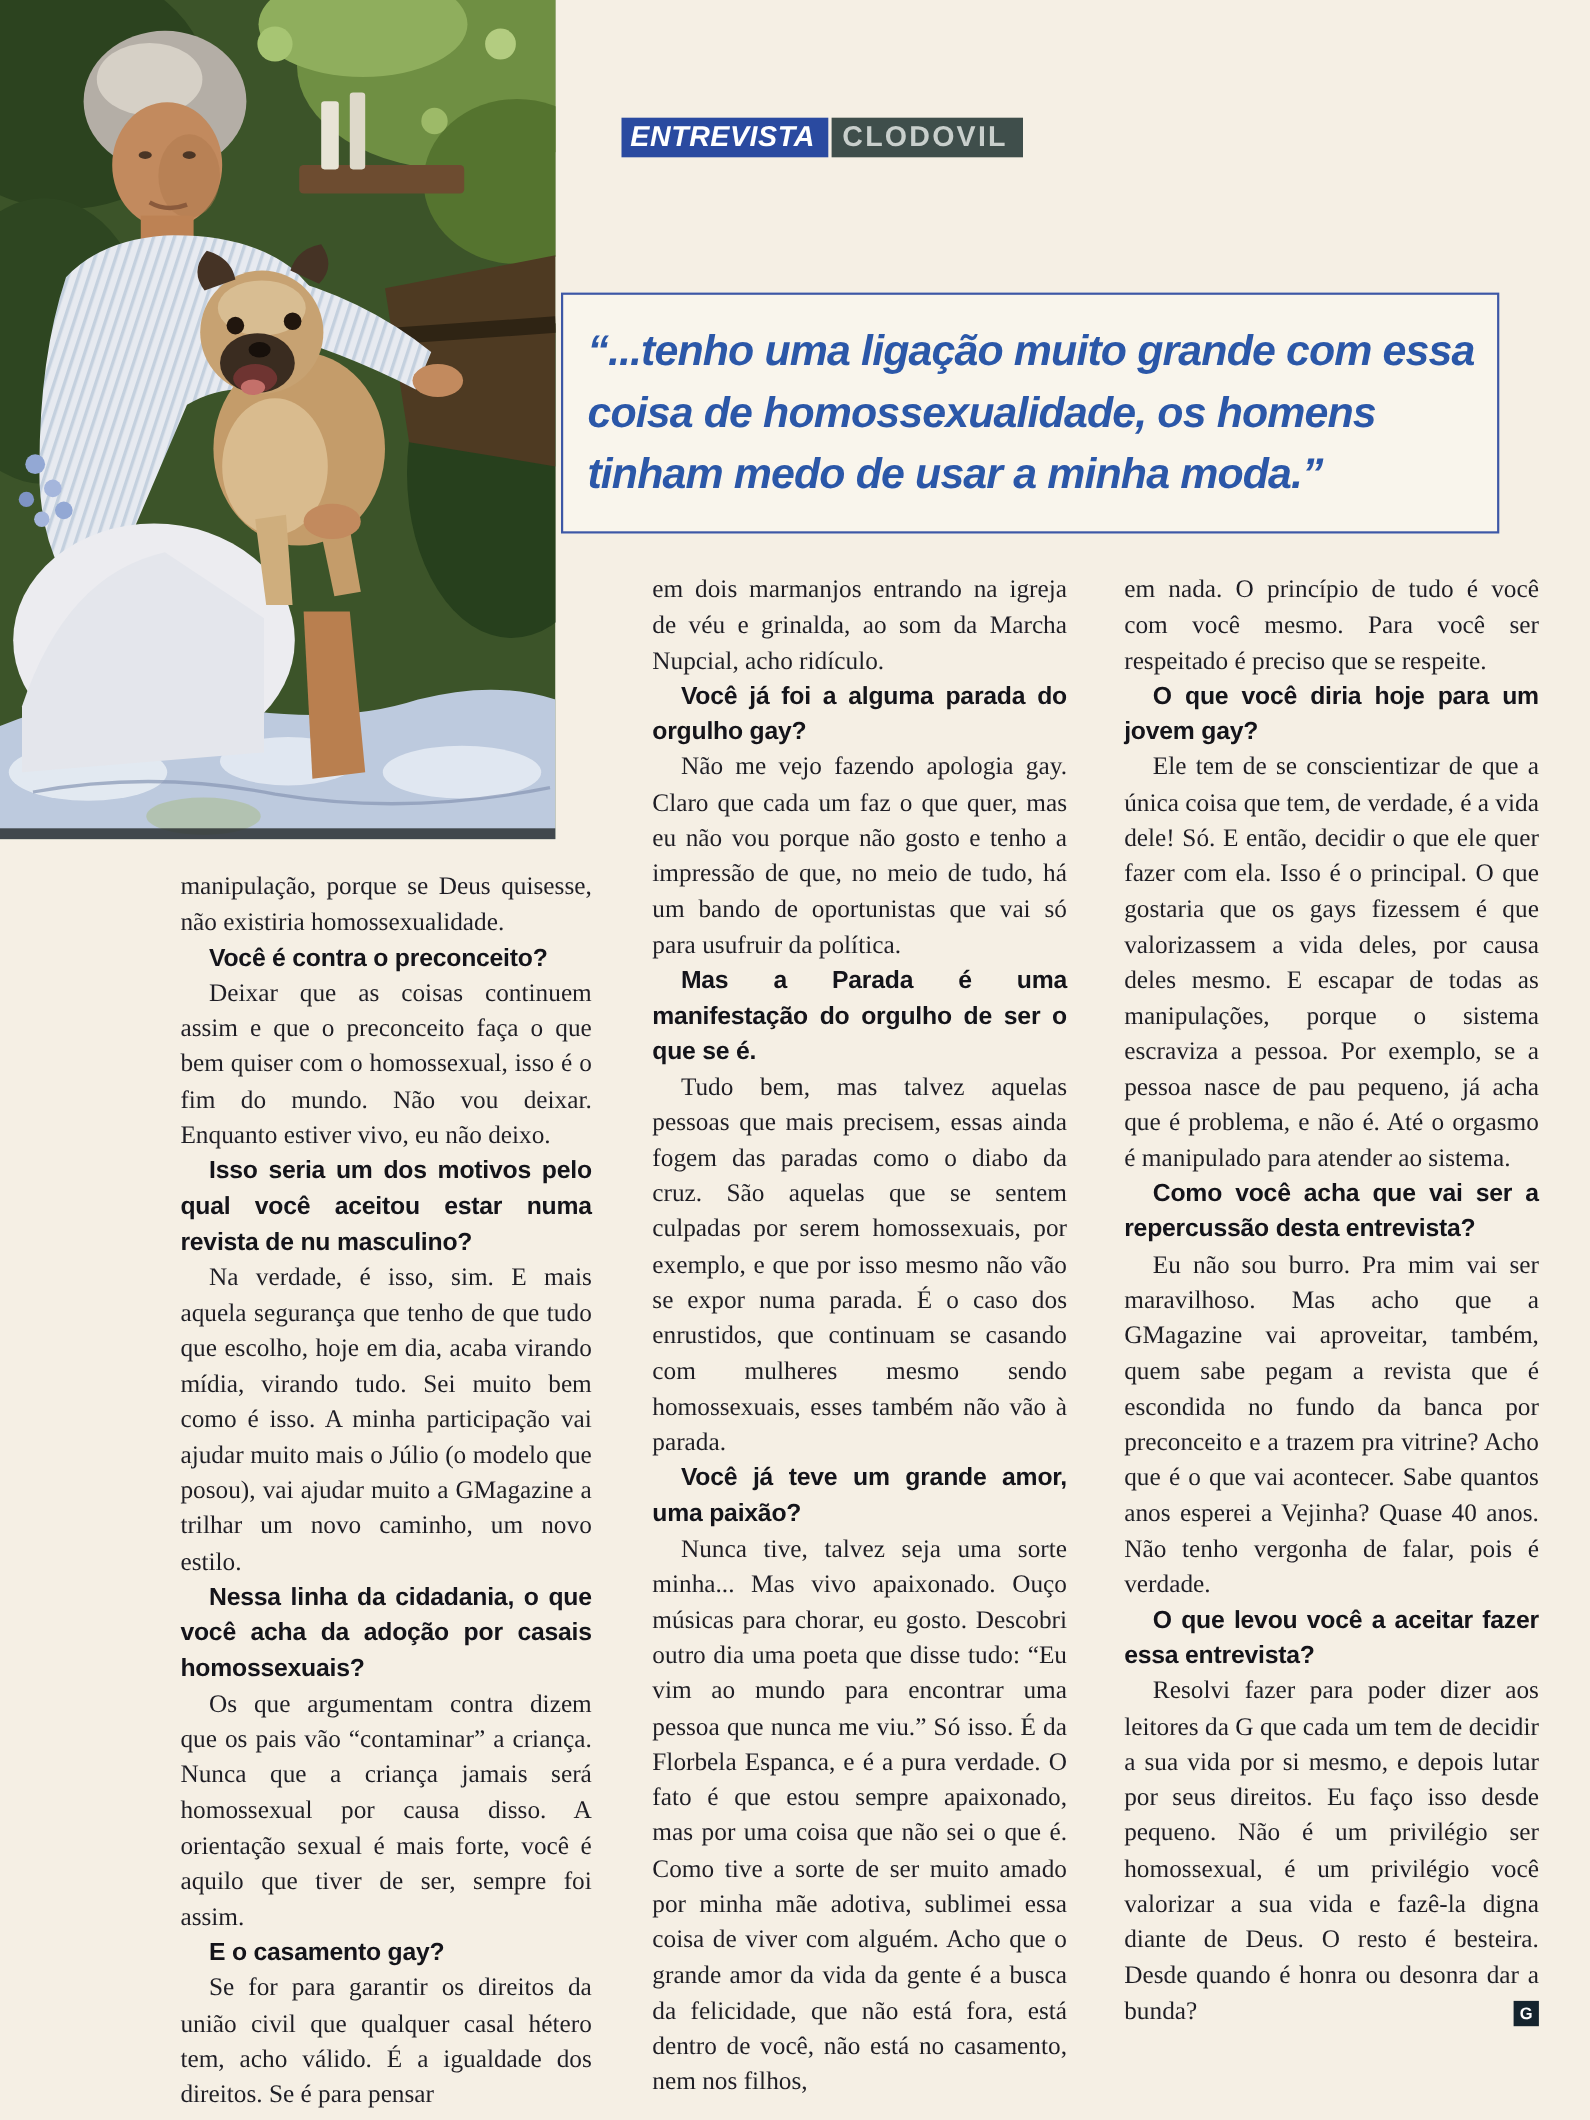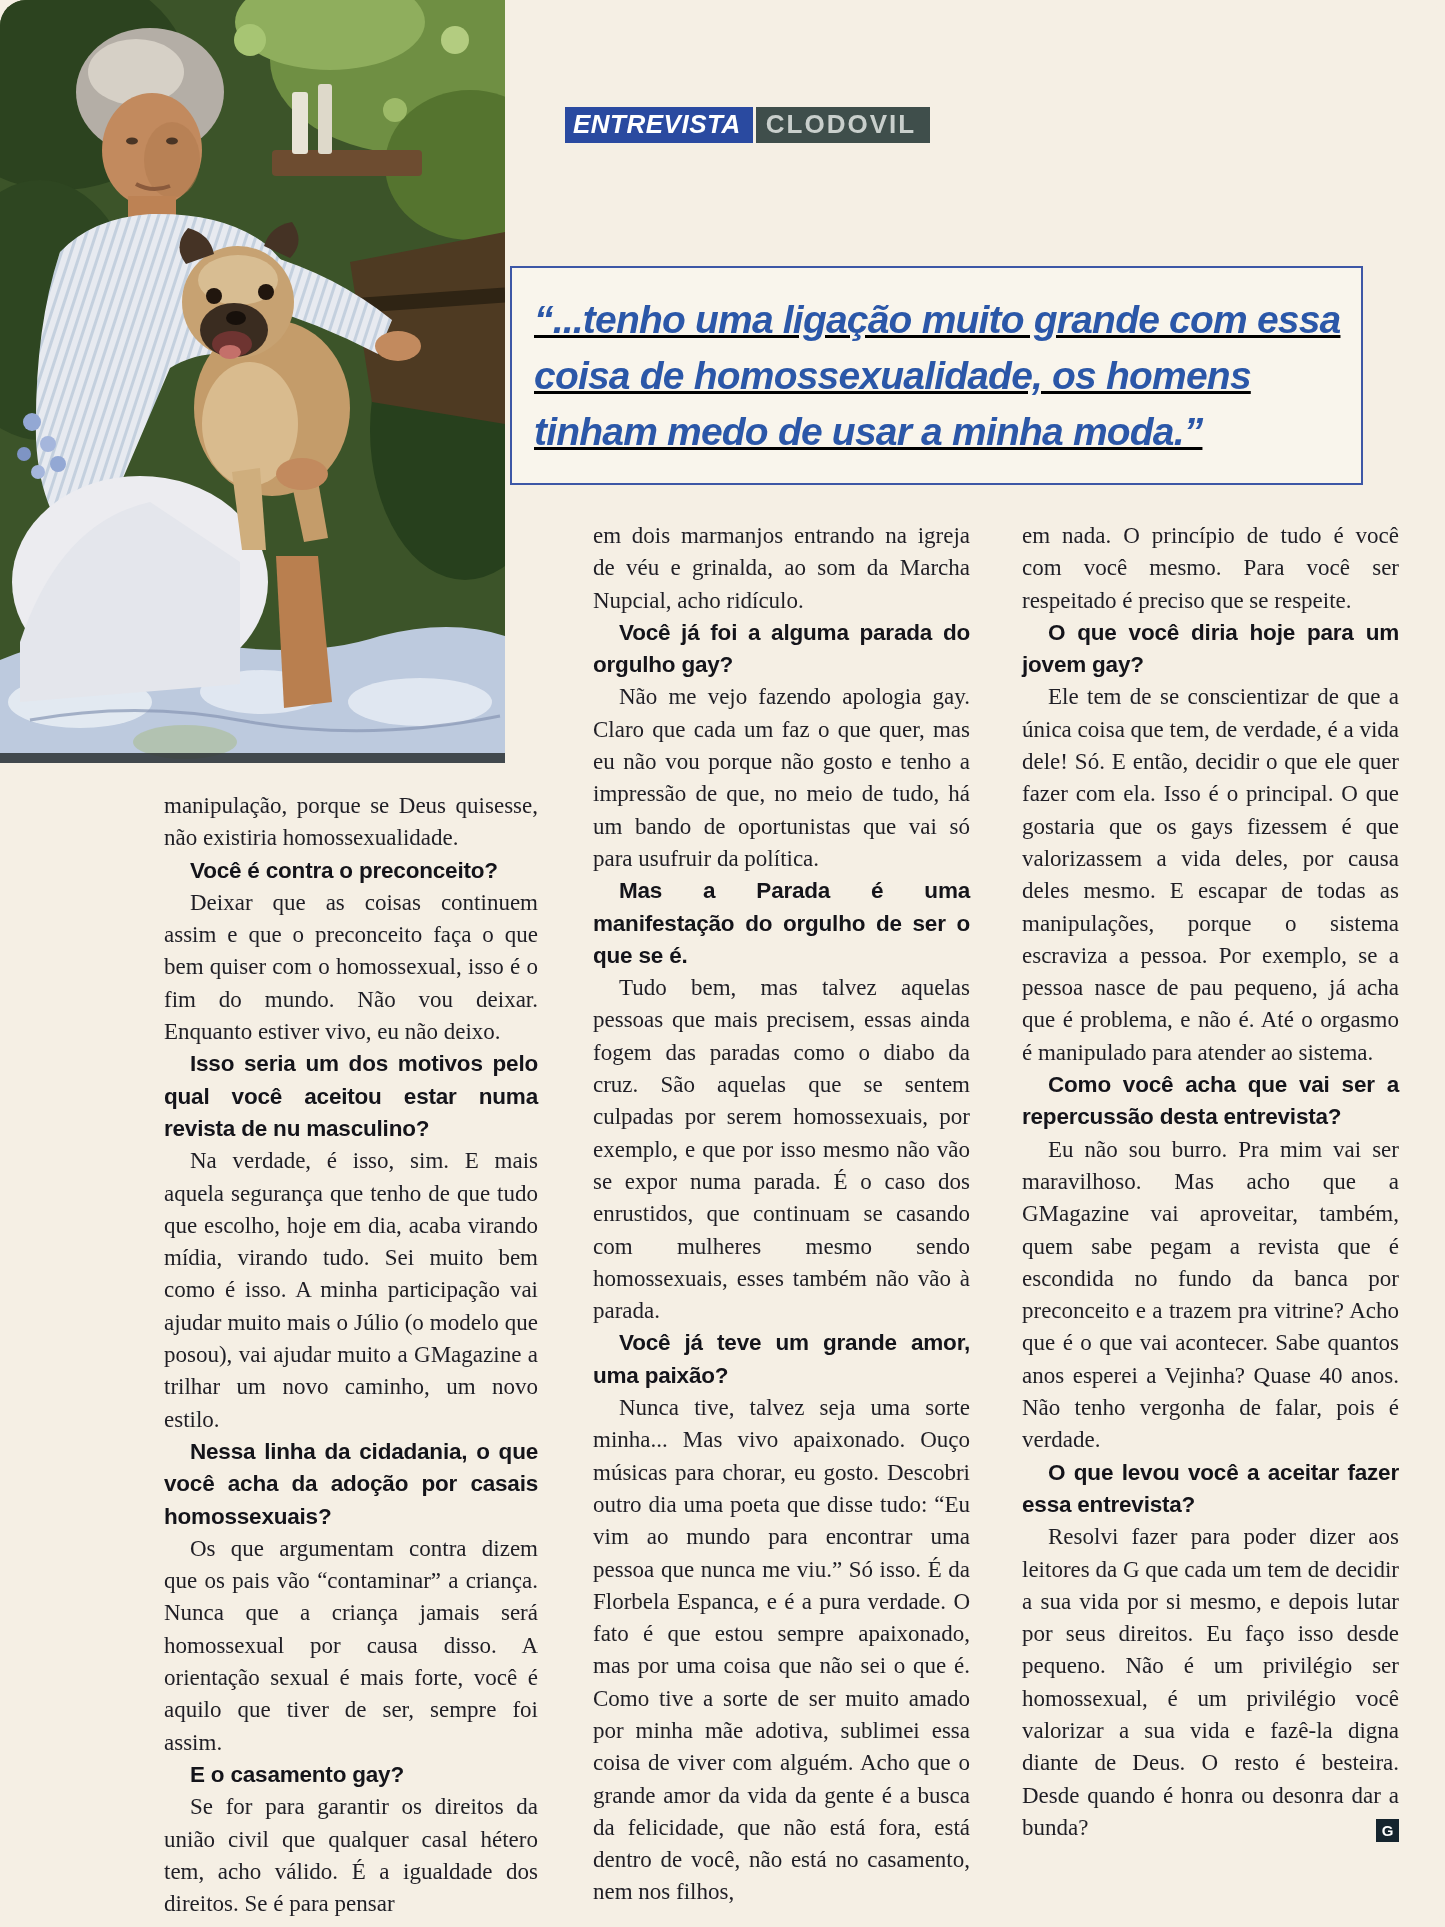--- a/index.html
+++ b/index.html
@@ -1,32 +1,32 @@
 <!DOCTYPE html>
 <html lang="pt" style="--page-bg: #f5efe4; --quote-blue: #2b57a8; --quote-border: #3d57a6; --header-blue-bg: #2a4aa0; --header-dark-bg: #3f4e4b; --header-label-fg: #ffffff; --header-name-fg: #c9cfcc; --body-text: #1f1e25; --endmark-bg: #15242e;"><head>
 <meta charset="utf-8">
 <style>
   html,body{margin:0;padding:0;}
   body{background:var(--page-bg,#f5efe4);font-family:"Liberation Serif",serif;}
-  .page{position:relative;width:1445px;height:1927px;background:var(--page-bg,#f5efe4);overflow:hidden;border-radius:26px;}
+  .page{position:relative;width:1445px;height:1927px;background:var(--page-bg,#f5efe4);overflow:hidden;}
 
   
   .photo{position:absolute;left:0;top:0;width:505px;height:763px;}
   .photo svg{display:block;width:100%;height:100%;}
 
   
   .section-tag{position:absolute;left:565px;top:107px;display:flex;font-family:"Liberation Sans",sans-serif;font-size:26px;line-height:33px;}
   .tag-entrevista{background:var(--header-blue-bg,#2a4aa0);color:var(--header-label-fg,#fff);
     font-style:italic;font-weight:bold;padding:1px 12px 2px 8px;letter-spacing:.5px;}
   .tag-clodovil{background:var(--header-dark-bg,#3f4e4b);color:var(--header-name-fg,#c9cfcc);
     font-weight:bold;padding:1px 14px 2px 10px;margin-left:3px;letter-spacing:2px;}
 
   
   .quote-box{position:absolute;left:510px;top:266px;width:853px;height:219px;box-sizing:border-box;
-    border:2px solid var(--quote-border,#3d57a6);background:#f9f5ec;padding:24px 20px 0 22px;text-decoration:underline;}
+    border:2px solid var(--quote-border,#3d57a6);background:#f9f5ec;padding:24px 20px 0 22px;}
   .quote-text{font-family:"Liberation Sans",sans-serif;font-style:italic;font-weight:bold;
     color:var(--quote-blue,#2b57a8);font-size:39px;line-height:56px;letter-spacing:-0.8px;}
 
   
   .col{position:absolute;width:377px;font-size:23px;line-height:32.3px;color:var(--body-text,#1f1e25);
     text-align:justify;}
   .col-left{left:148px;top:790px;width:374px;margin-left:16px;}
   .col-middle{left:565px;top:520px;margin-left:28px;}
   .col-right{left:982px;top:520px;margin-left:40px;}
   .col p{margin:0;text-indent:26px;}

